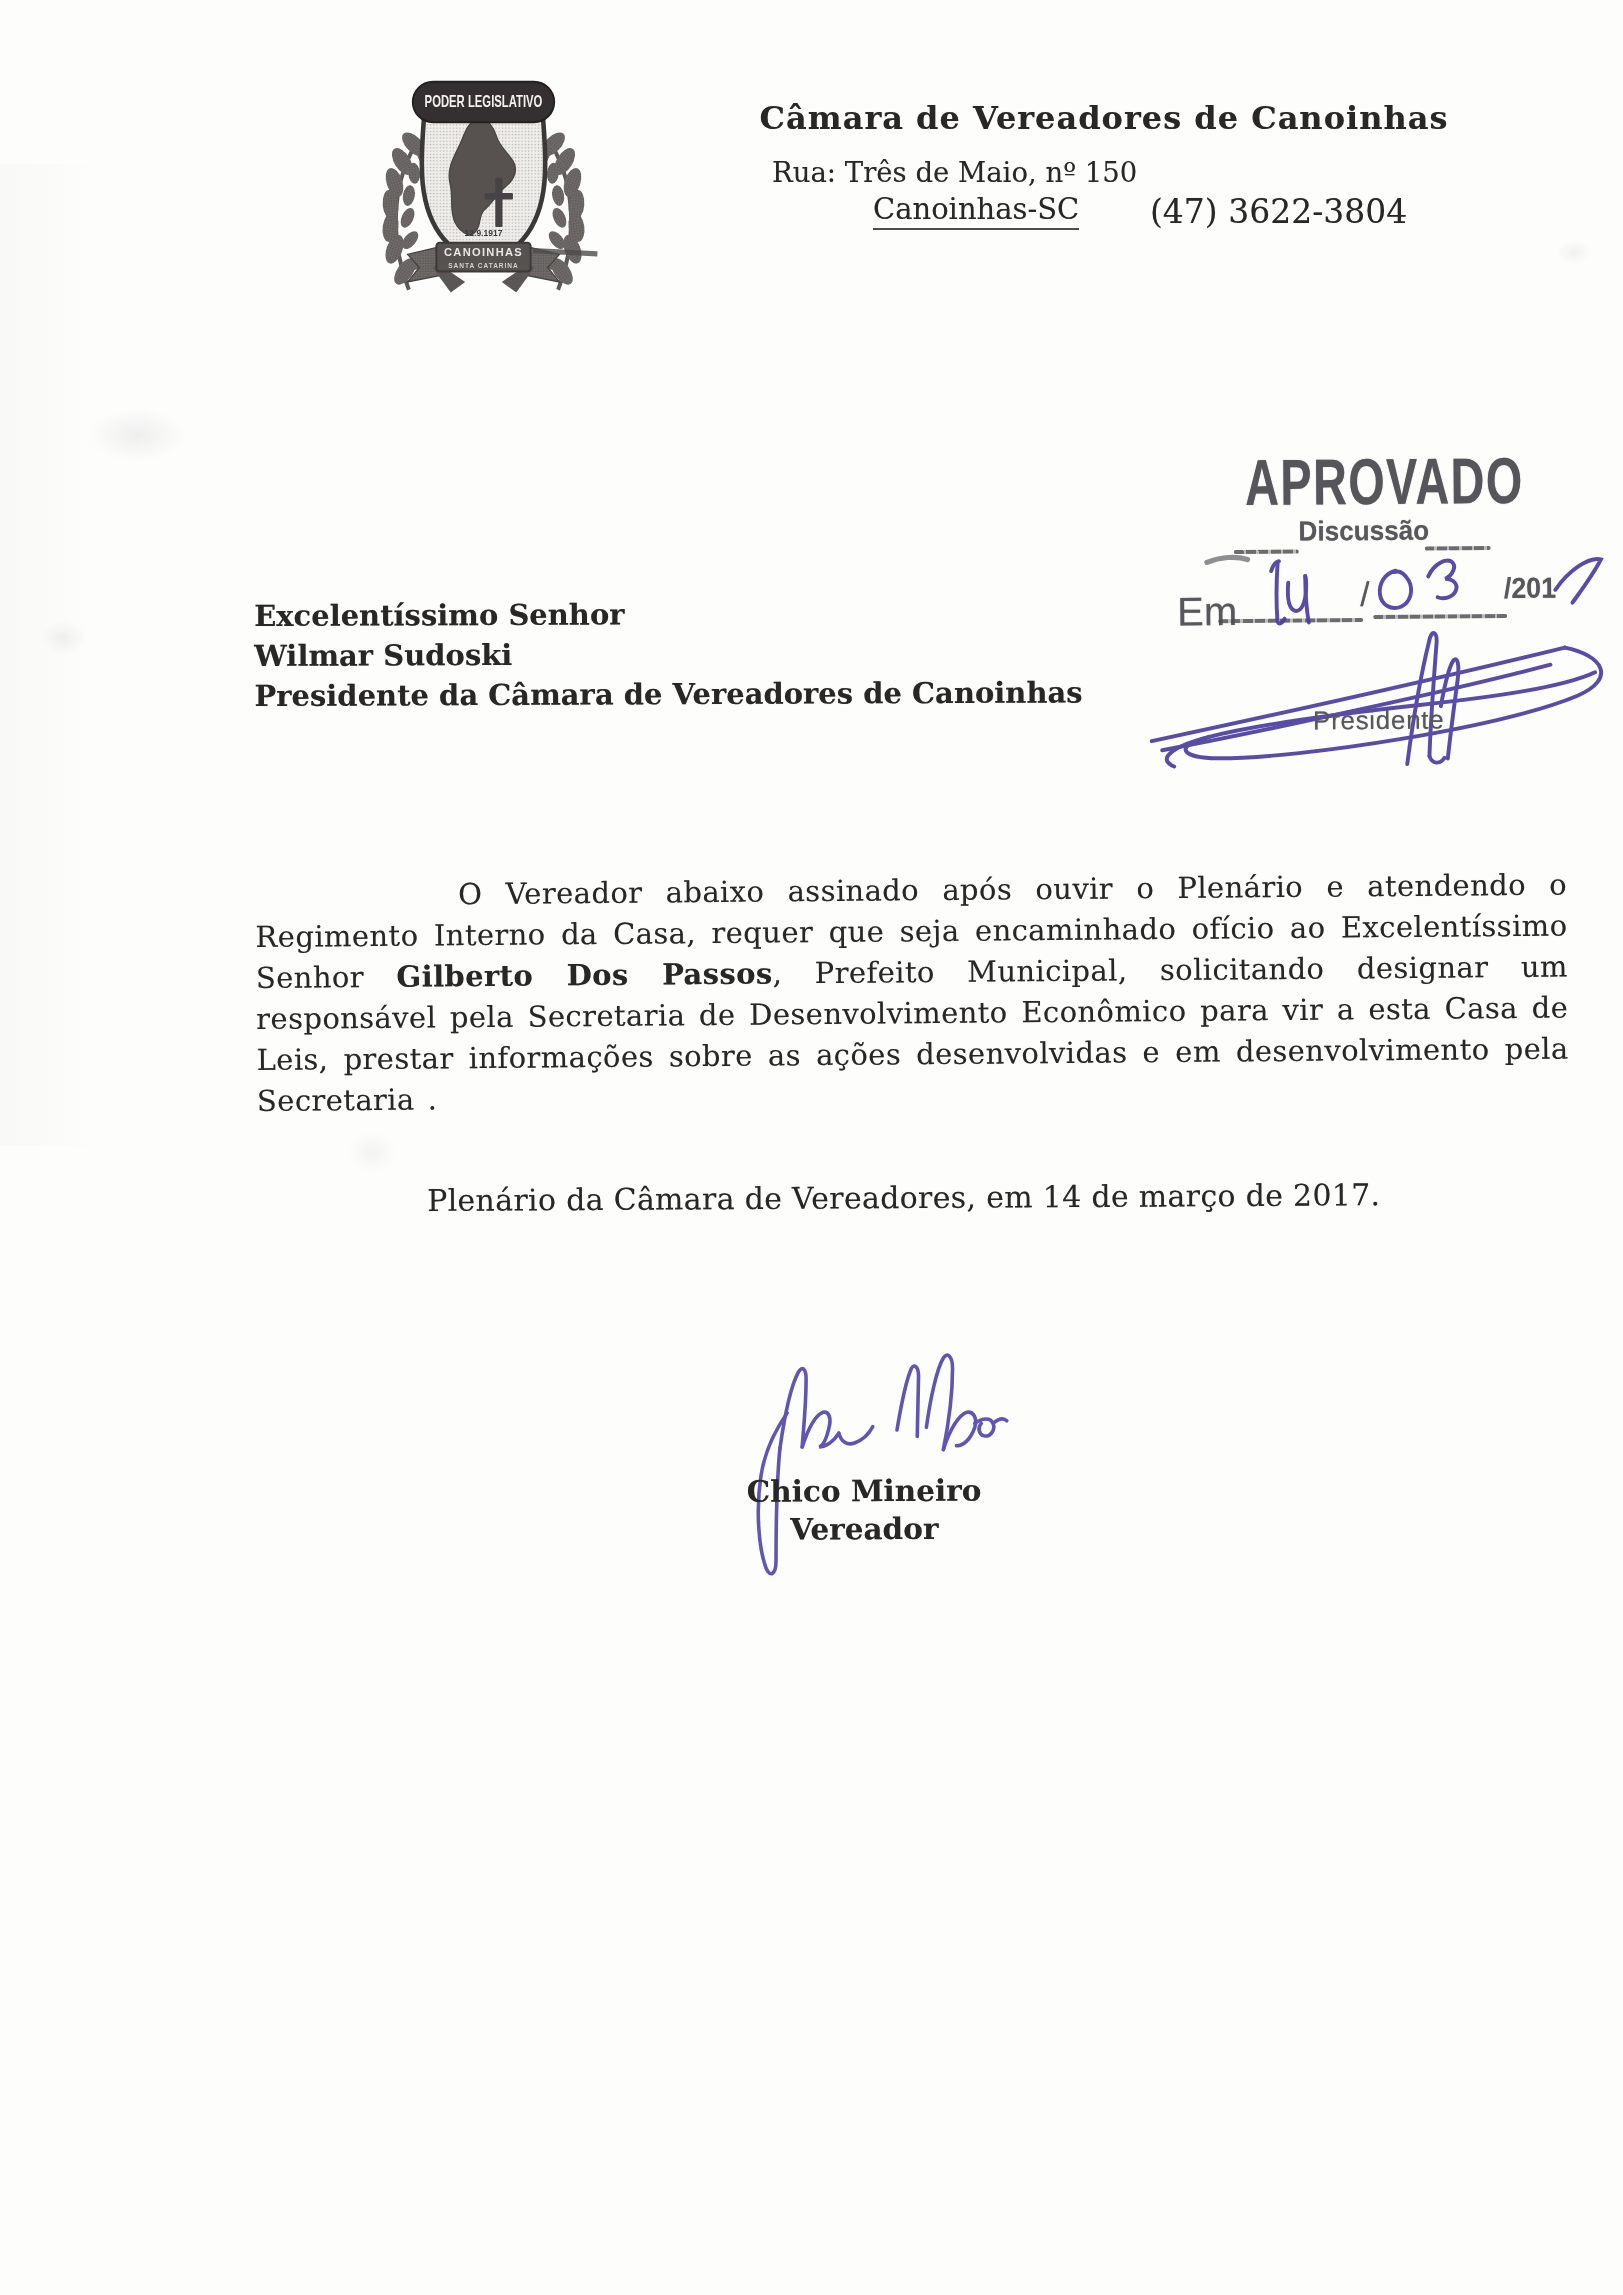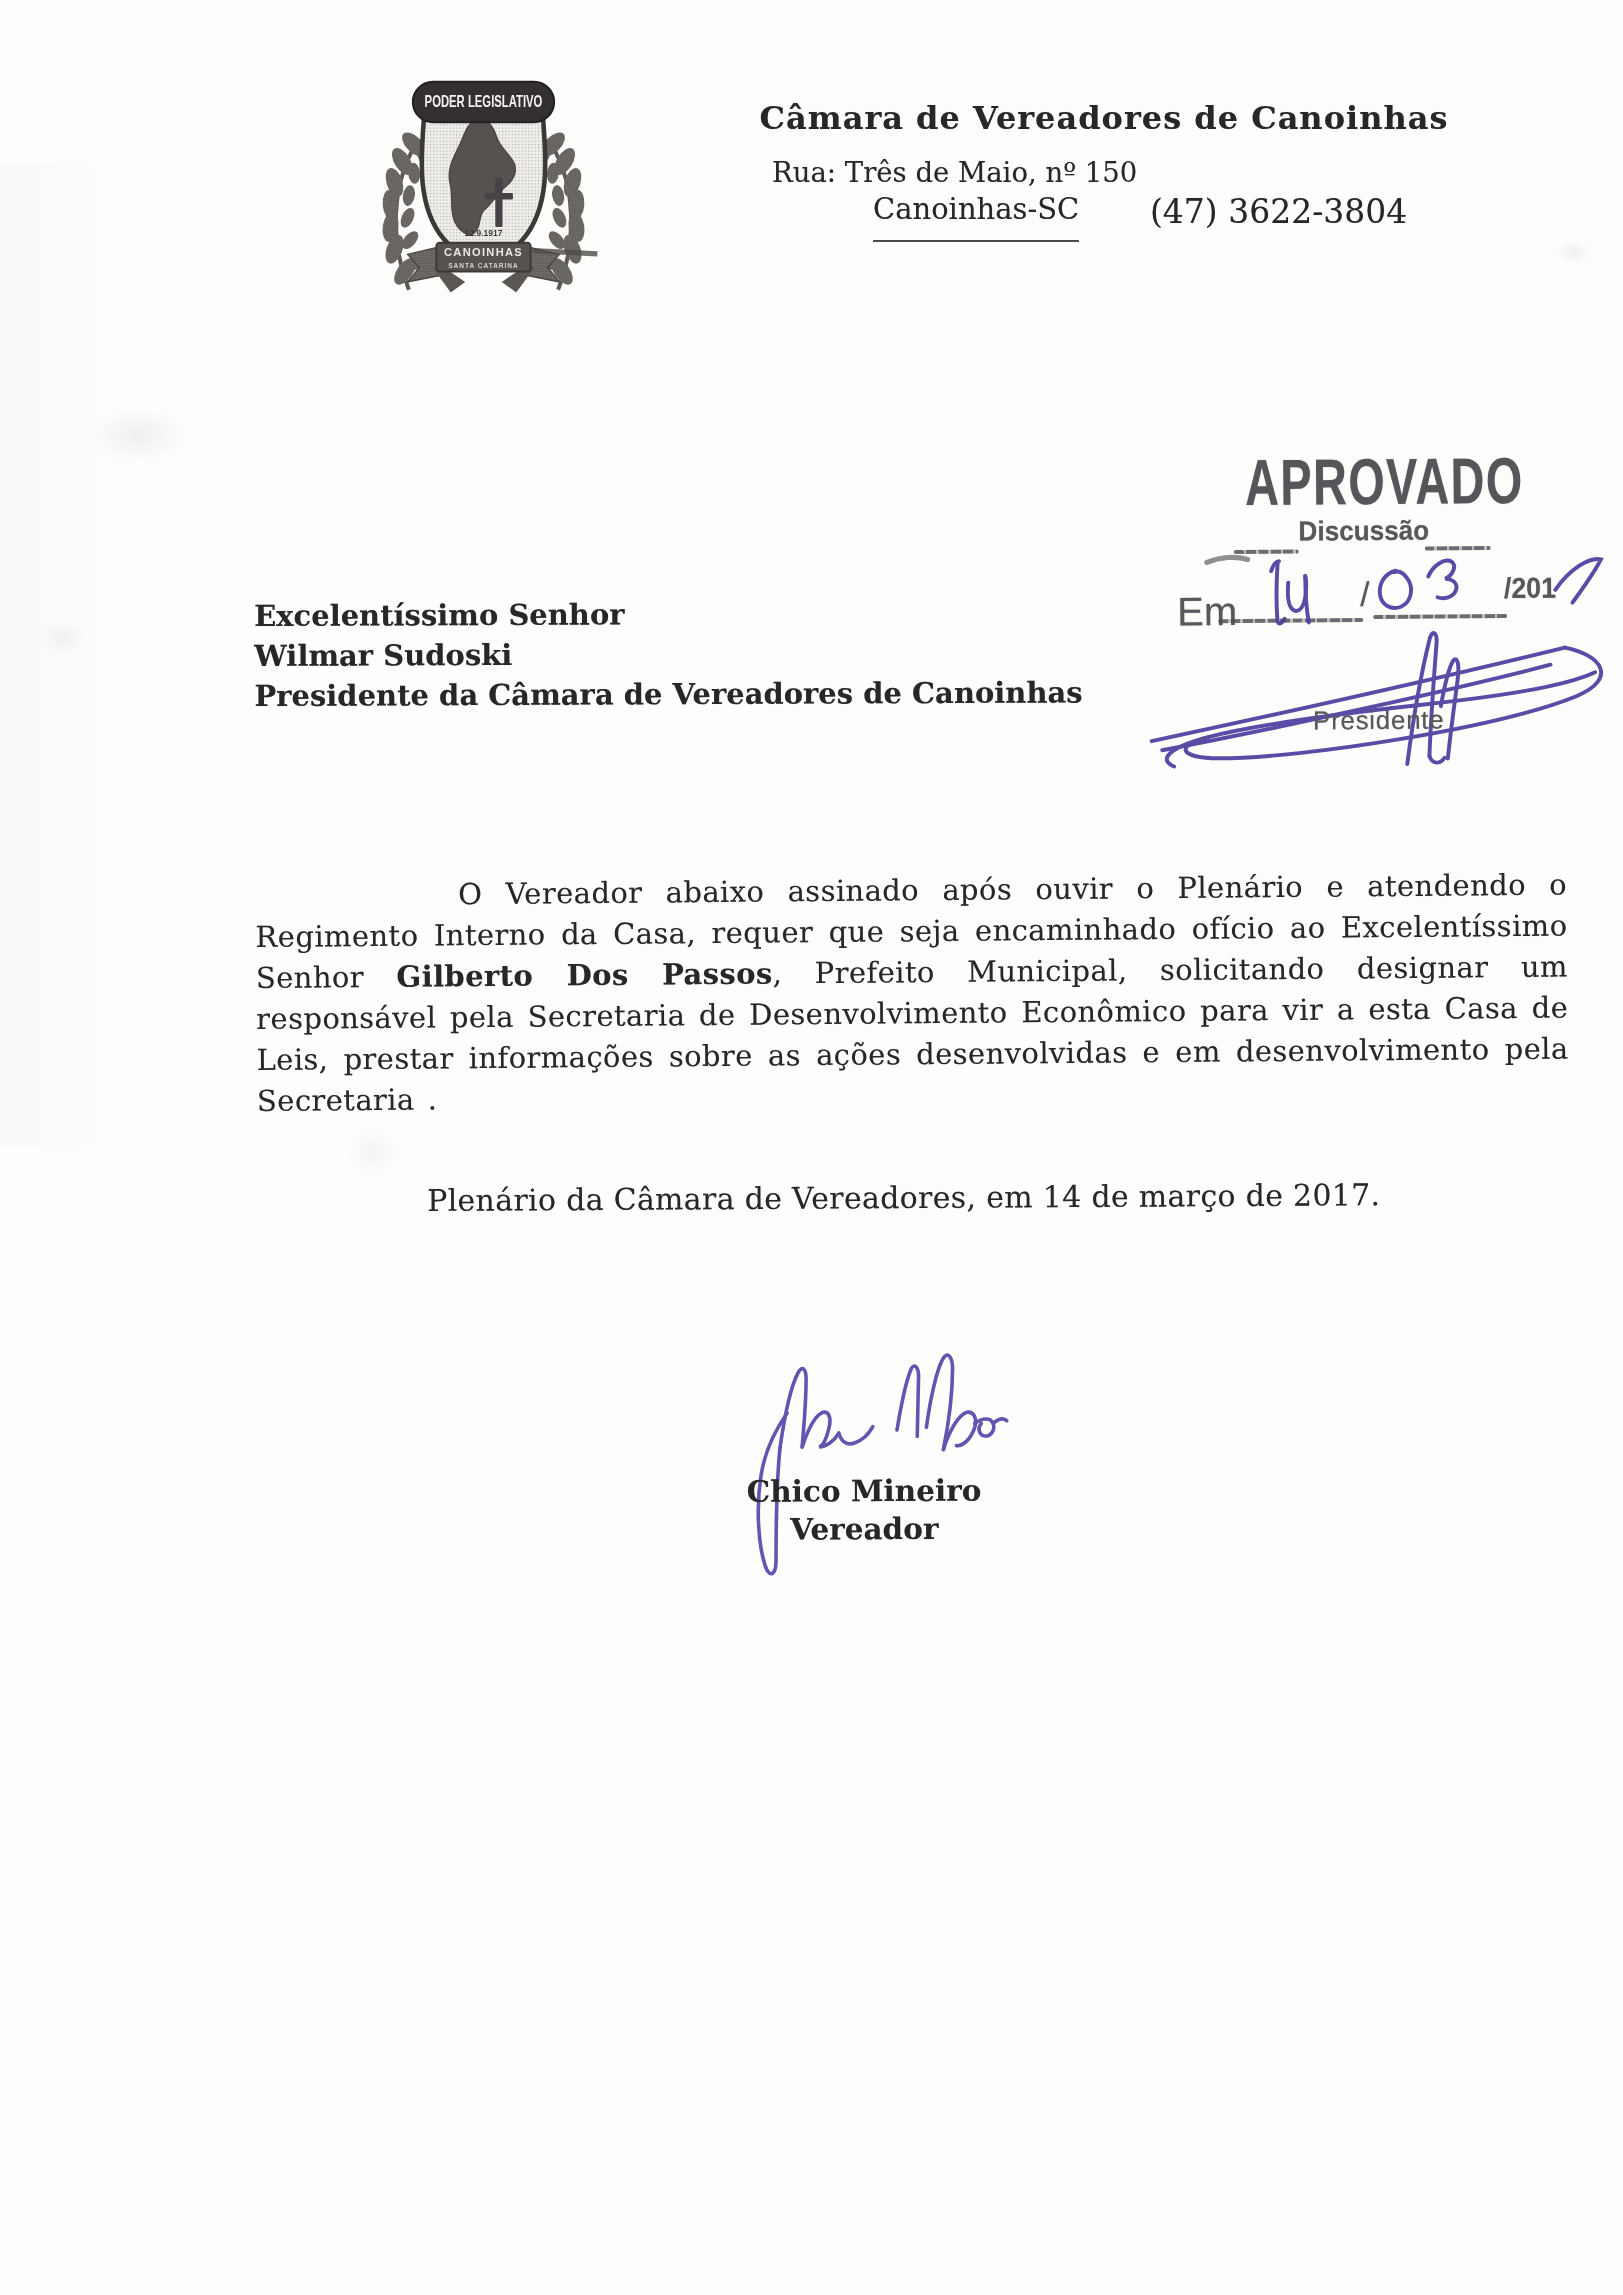--- a/index.html
+++ b/index.html
@@ -16,21 +16,21 @@
   .abs{position:absolute;}
   .serif{font-family:"DejaVu Serif", serif;}
   .sans{font-family:"Liberation Sans", sans-serif;}
   .printed{color:#282726;text-shadow:0 0 0.7px rgba(40,40,40,.35);}
   
   .org-name{left:757px;top:75px;width:694px;text-align:center;
     font-size:32px;font-weight:bold;letter-spacing:1px;margin-top:24px;}
   .tagline{left:740px;top:118px;width:669px;text-align:center;font-size:27.5px;}
   .address-line{left:772px;top:156px;width:669px;font-size:27.5px;}
   .city-line{left:873px;top:192px;font-size:29px;
-    border-bottom:2.6px solid rgba(45,45,45,.85);padding-bottom:14px;}
+    border-bottom:2.6px solid rgba(45,45,45,.85);padding-bottom:2px;}
   .phone-line{left:1150px;top:192px;font-size:33px;}
   
   .doc-title{left:668px;top:395px;width:524px;text-align:center;
     font-size:34px;font-weight:bold;letter-spacing:0.7px;}
   
   .stamp{left:0;top:0;width:1624px;height:785px;transform:rotate(-0.45deg);
     transform-origin:1375px 589px;}
   .stamp .grey{color:#58575b;text-shadow:0 0 1px rgba(88,87,91,.6);}
   .aprovado{left:1246px;top:444px;font-size:65px;font-weight:600;
     letter-spacing:2px;transform:scaleX(.72);transform-origin:left top;

